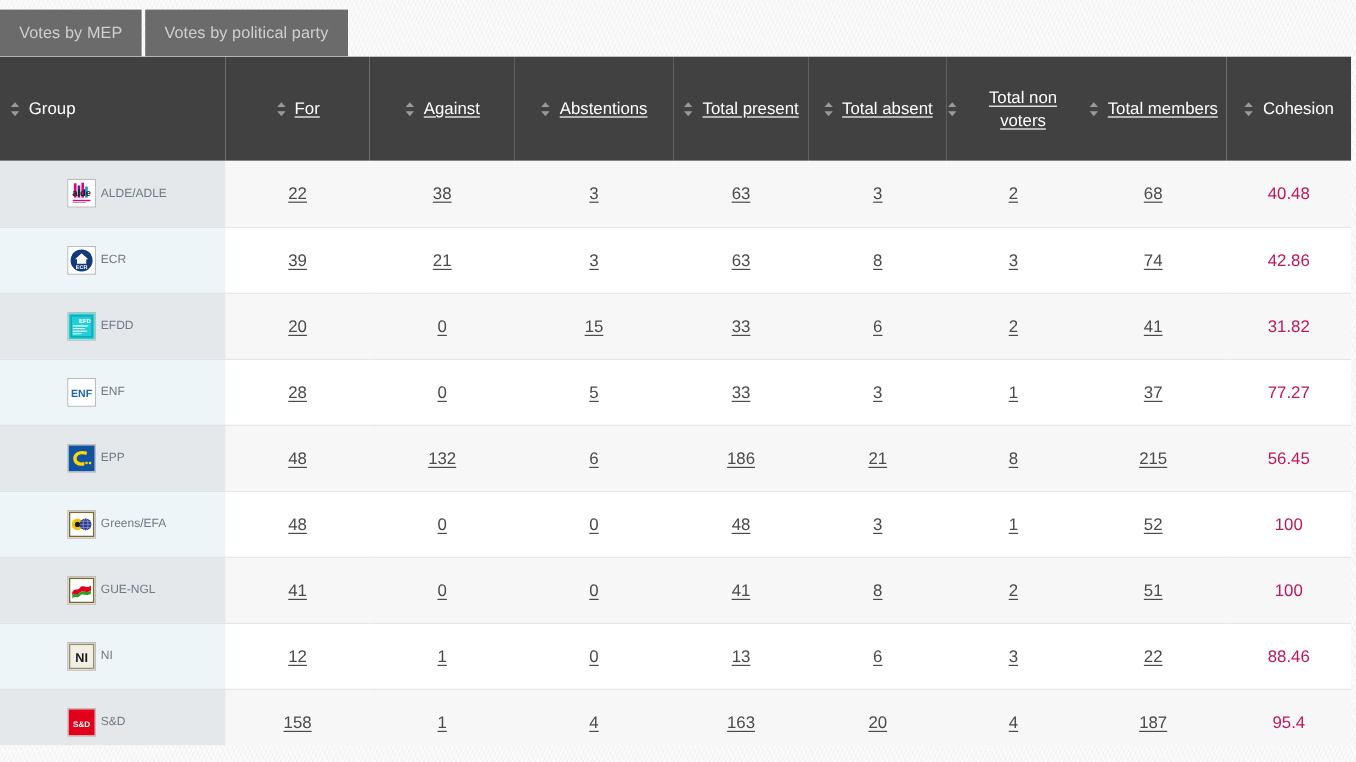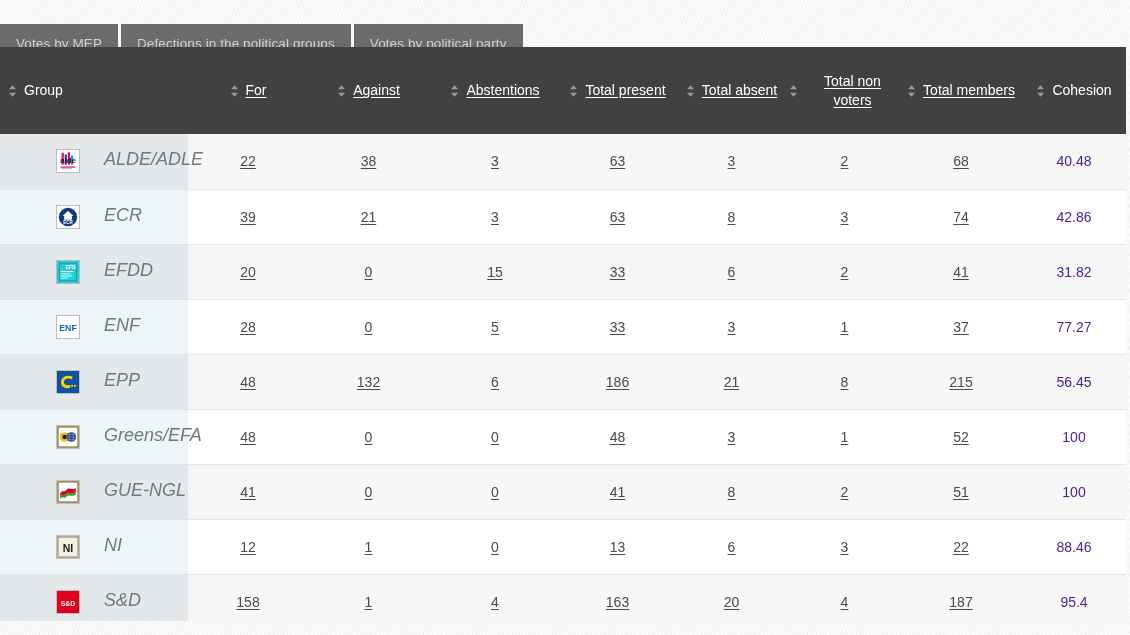--- a/index.html
+++ b/index.html
@@ -19,21 +19,21 @@
     height: 635px;
     background-color: #fbfbfb;
     background-image:
       repeating-linear-gradient(115deg, rgba(0,0,0,0.022) 0 1px, rgba(255,255,255,0) 1px 3px),
       repeating-linear-gradient(65deg, rgba(0,0,0,0.018) 0 1px, rgba(255,255,255,0) 1px 4px);
   }
 
   
   .tabbar {
     position: absolute;
-    top: 24px;
+    top: 8px;
     left: 0;
     display: flex;
     align-items: flex-start;
     height: 39px;
   }
   .tab {
     display: flex;
     align-items: center;
     justify-content: center;
     padding: 0 16px;
@@ -123,48 +123,47 @@
 
   
   td.group-cell {
     text-align: left;
     padding-left: 8px;
     background: #eef5f8 !important;
     border-bottom: 1px solid #dfe4e6;
   }
   tbody tr:nth-child(odd) td.group-cell { background: #e4e8ea !important; }
 
-  .group-inner { display: flex; gap: 24px; padding-left: 48px; }
-  .glabel { color: #6d7a83; font-size: 18px; font-style: italic; }
+  .group-inner { display: flex; align-items: center; gap: 4px; padding-left: 48px; }
+  .glabel { color: #6d7a83; font-size: 10px; }
 
   .cellnum {
     color: #4a4a4a;
     text-decoration: underline;
     text-underline-offset: 2px;
     cursor: pointer;
   }
-  .cellplain { color: #4c1d95; }
+  .cellplain { color: #be185d; }
 
   .logo {
     flex: 0 0 auto;
     width: 24px;
     height: 24px;
     display: block;
     border: 1px solid #bdbdbd;
     background: #fff;
   }
 </style>
 </head>
 <body>
 
 <div class="page">
 
   <div class="tabbar" id="tabbar">
       <div class="tab">Votes by MEP</div>
-      <div class="tab">Defections in the political groups</div>
       <div class="tab">Votes by political party</div>
     </div>
 
   <div class="table-wrap">
     <table class="votes">
       <colgroup>
         <col class="c-group">
           <col class="c-for">
           <col class="c-against">
           <col class="c-abst">

